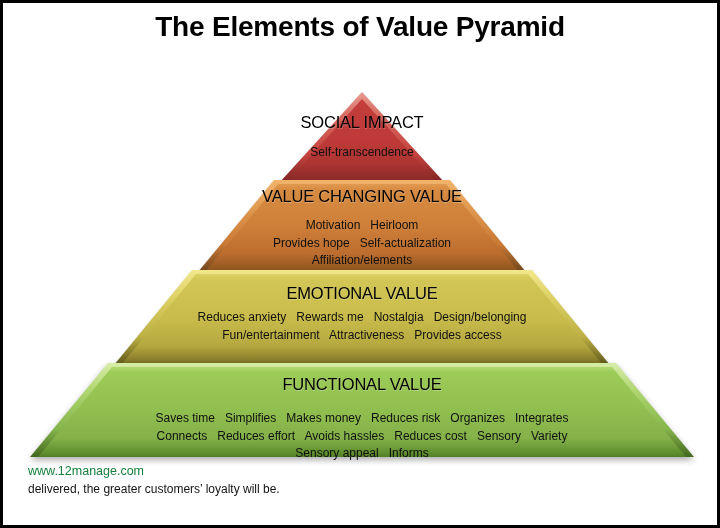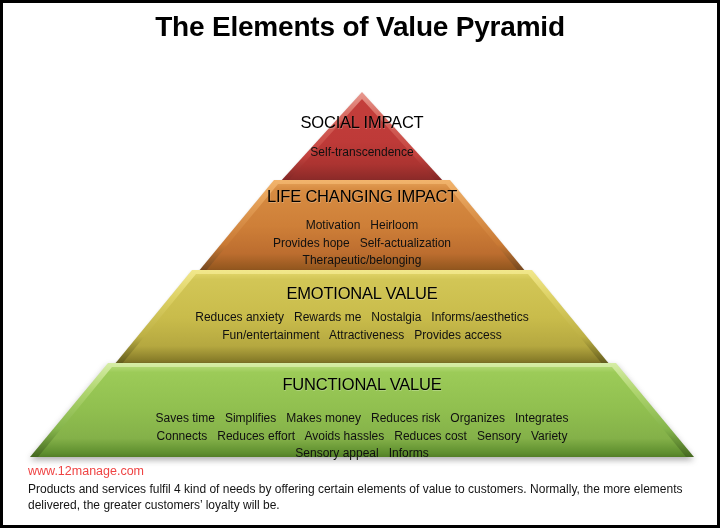--- a/index.html
+++ b/index.html
@@ -95,46 +95,45 @@
   </div>
 
   <div class="lvl-text text-red">
     <div class="lvl-header">SOCIAL IMPACT</div>
     <div class="lvl-lines">
       <div class="lvl-line">Self-transcendence</div>
     </div>
   </div>
 
   <div class="lvl-text text-orange">
-    <div class="lvl-header">LIFE CHANGING IMPACT</div>
+    <div class="lvl-header">VALUE CHANGING VALUE</div>
     <div class="lvl-lines">
       <div class="lvl-line">Motivation   Heirloom</div>
       <div class="lvl-line">Provides hope   Self-actualization</div>
-      <div class="lvl-line">Therapeutic/belonging</div>
+      <div class="lvl-line">Affiliation/elements</div>
     </div>
   </div>
 
   <div class="lvl-text text-yellow">
     <div class="lvl-header">EMOTIONAL VALUE</div>
     <div class="lvl-lines">
-      <div class="lvl-line">Reduces anxiety   Rewards me   Nostalgia   Informs/aesthetics</div>
+      <div class="lvl-line">Reduces anxiety   Rewards me   Nostalgia   Design/belonging</div>
       <div class="lvl-line">Fun/entertainment   Attractiveness   Provides access</div>
     </div>
   </div>
 
   <div class="lvl-text text-green">
     <div class="lvl-header">FUNCTIONAL VALUE</div>
     <div class="lvl-lines">
       <div class="lvl-line">Saves time   Simplifies   Makes money   Reduces risk   Organizes   Integrates</div>
       <div class="lvl-line">Connects   Reduces effort   Avoids hassles   Reduces cost   Sensory   Variety</div>
       <div class="lvl-line">Sensory appeal   Informs</div>
     </div>
   </div>
 
 </div>
 
 <div class="footer">
-  <a href="#" class="footer-link" style="color: #ef4444;">www.12manage.com</a>
+  <a href="#" class="footer-link" style="color: #15803d;">www.12manage.com</a>
   <div class="footer-desc">
-    <div>Products and services fulfil 4 kind of needs by offering certain elements of value to customers. Normally, the more elements</div>
     <div>delivered, the greater customers’ loyalty will be.</div>
   </div>
 </div>
 
 </body></html>

